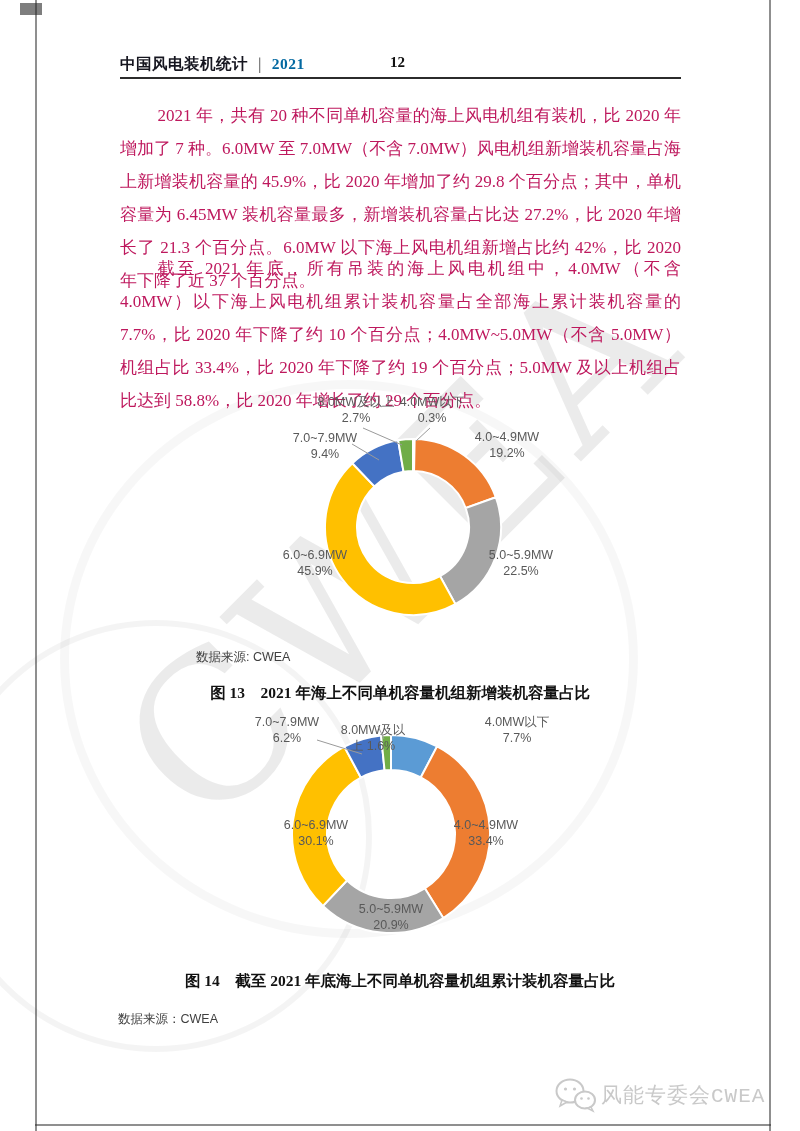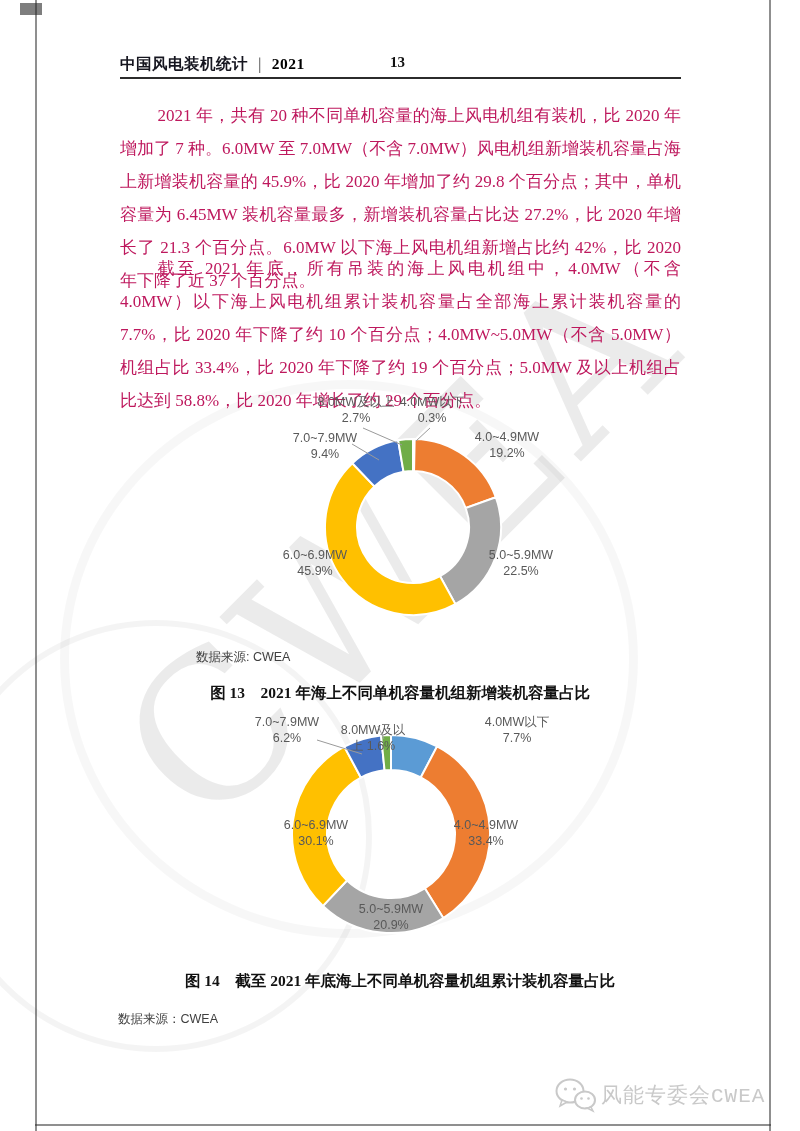--- a/index.html
+++ b/index.html
@@ -3,21 +3,21 @@
 <meta charset="utf-8">
 <style>
   html,body{margin:0;padding:0;background:#fff;}
   #page{
     position:relative;width:800px;height:1131px;background:#ffffff;
     font-family:"Liberation Serif", serif;overflow:hidden;
   }
   .abs{position:absolute;}
   
   #hdr-title{left:120px;top:54px;font-size:15.5px;font-weight:bold;color:#15151f;letter-spacing:.5px;}
-  #hdr-title .year{color:#000000;}
+  #hdr-title .year{color:#0369a1;}
   #hdr-title .sep{color:#555;font-weight:normal;padding:0 4px;}
   #hdr-page{left:390px;top:54px;font-size:15px;font-weight:bold;color:#111;}
   #hdr-rule{left:120px;top:77px;width:561px;height:2px;background:#2b2b2b;}
   
   .para{left:120px;width:561px;font-size:17px;line-height:33px;color:#be185d;
         text-align:justify;text-indent:2.2em;}
   #para1{top:99px;}
   #para2{top:252px;}
   
   #watermark{left:40px;top:430px;width:720px;height:230px;text-align:center;
@@ -52,21 +52,21 @@
 
 <div id="page">
 
   <div class="abs" id="watermark">CWEA</div>
   <div class="abs wm-arc" style="left:-60px;top:620px;width:420px;height:420px;border:6px solid rgba(0,0,0,0.045);"></div>
   <div class="abs wm-arc" style="left:60px;top:380px;width:560px;height:540px;border:9px solid rgba(0,0,0,0.030);"></div>
 
   <div class="abs" id="hdr-title">
     <span>中国风电装机统计</span><span class="sep">｜</span><span class="year">2021</span>
   </div>
-  <div class="abs" id="hdr-page">13</div>
+  <div class="abs" id="hdr-page">12</div>
   <div class="abs" id="hdr-rule"></div>
 
   <div class="abs para" id="para1">2021 年，共有 20 种不同单机容量的海上风电机组有装机，比 2020 年增加了 7 种。6.0MW 至 7.0MW（不含 7.0MW）风电机组新增装机容量占海上新增装机容量的 45.9%，比 2020 年增加了约 29.8 个百分点；其中，单机容量为 6.45MW 装机容量最多，新增装机容量占比达 27.2%，比 2020 年增长了 21.3 个百分点。6.0MW 以下海上风电机组新增占比约 42%，比 2020 年下降了近 37 个百分点。</div>
   <div class="abs para" id="para2">截至 2021 年底，所有吊装的海上风电机组中，4.0MW（不含 4.0MW）以下海上风电机组累计装机容量占全部海上累计装机容量的 7.7%，比 2020 年下降了约 10 个百分点；4.0MW~5.0MW（不含 5.0MW）机组占比 33.4%，比 2020 年下降了约 19 个百分点；5.0MW 及以上机组占比达到 58.8%，比 2020 年增长了约 29 个百分点。</div>
 
   <svg class="abs" style="left:318px;top:432px;" width="190" height="190">
       <path d="M 95 7 A 88 88 0 0 1 96.65866269495592 7.015632990488811 L 96.05551262406286 39.0099482666747 A 56 56 0 0 0 95 39 Z" fill="#5B9BD5" stroke="#ffffff" stroke-width="2"></path>
       <path d="M 96.65866269495592 7.015632990488811 A 88 88 0 0 1 177.79750766797184 65.19106301841434 L 147.68932306143662 76.03067646626367 A 56 56 0 0 0 96.05551262406286 39.0099482666747 Z" fill="#ED7D31" stroke="#ffffff" stroke-width="2"></path>
       <path d="M 177.79750766797184 65.19106301841434 A 88 88 0 0 1 137.39432332095097 172.11498784385998 L 121.97820574969609 144.07317408245635 A 56 56 0 0 0 147.68932306143662 76.03067646626367 Z" fill="#A5A5A5" stroke="#ffffff" stroke-width="2"></path>
       <path d="M 137.39432332095097 172.11498784385998 A 88 88 0 0 1 34.35798486191329 31.23052454353995 L 56.40962673030845 54.41942470952542 A 56 56 0 0 0 121.97820574969609 144.07317408245635 Z" fill="#FFC000" stroke="#ffffff" stroke-width="2"></path>

